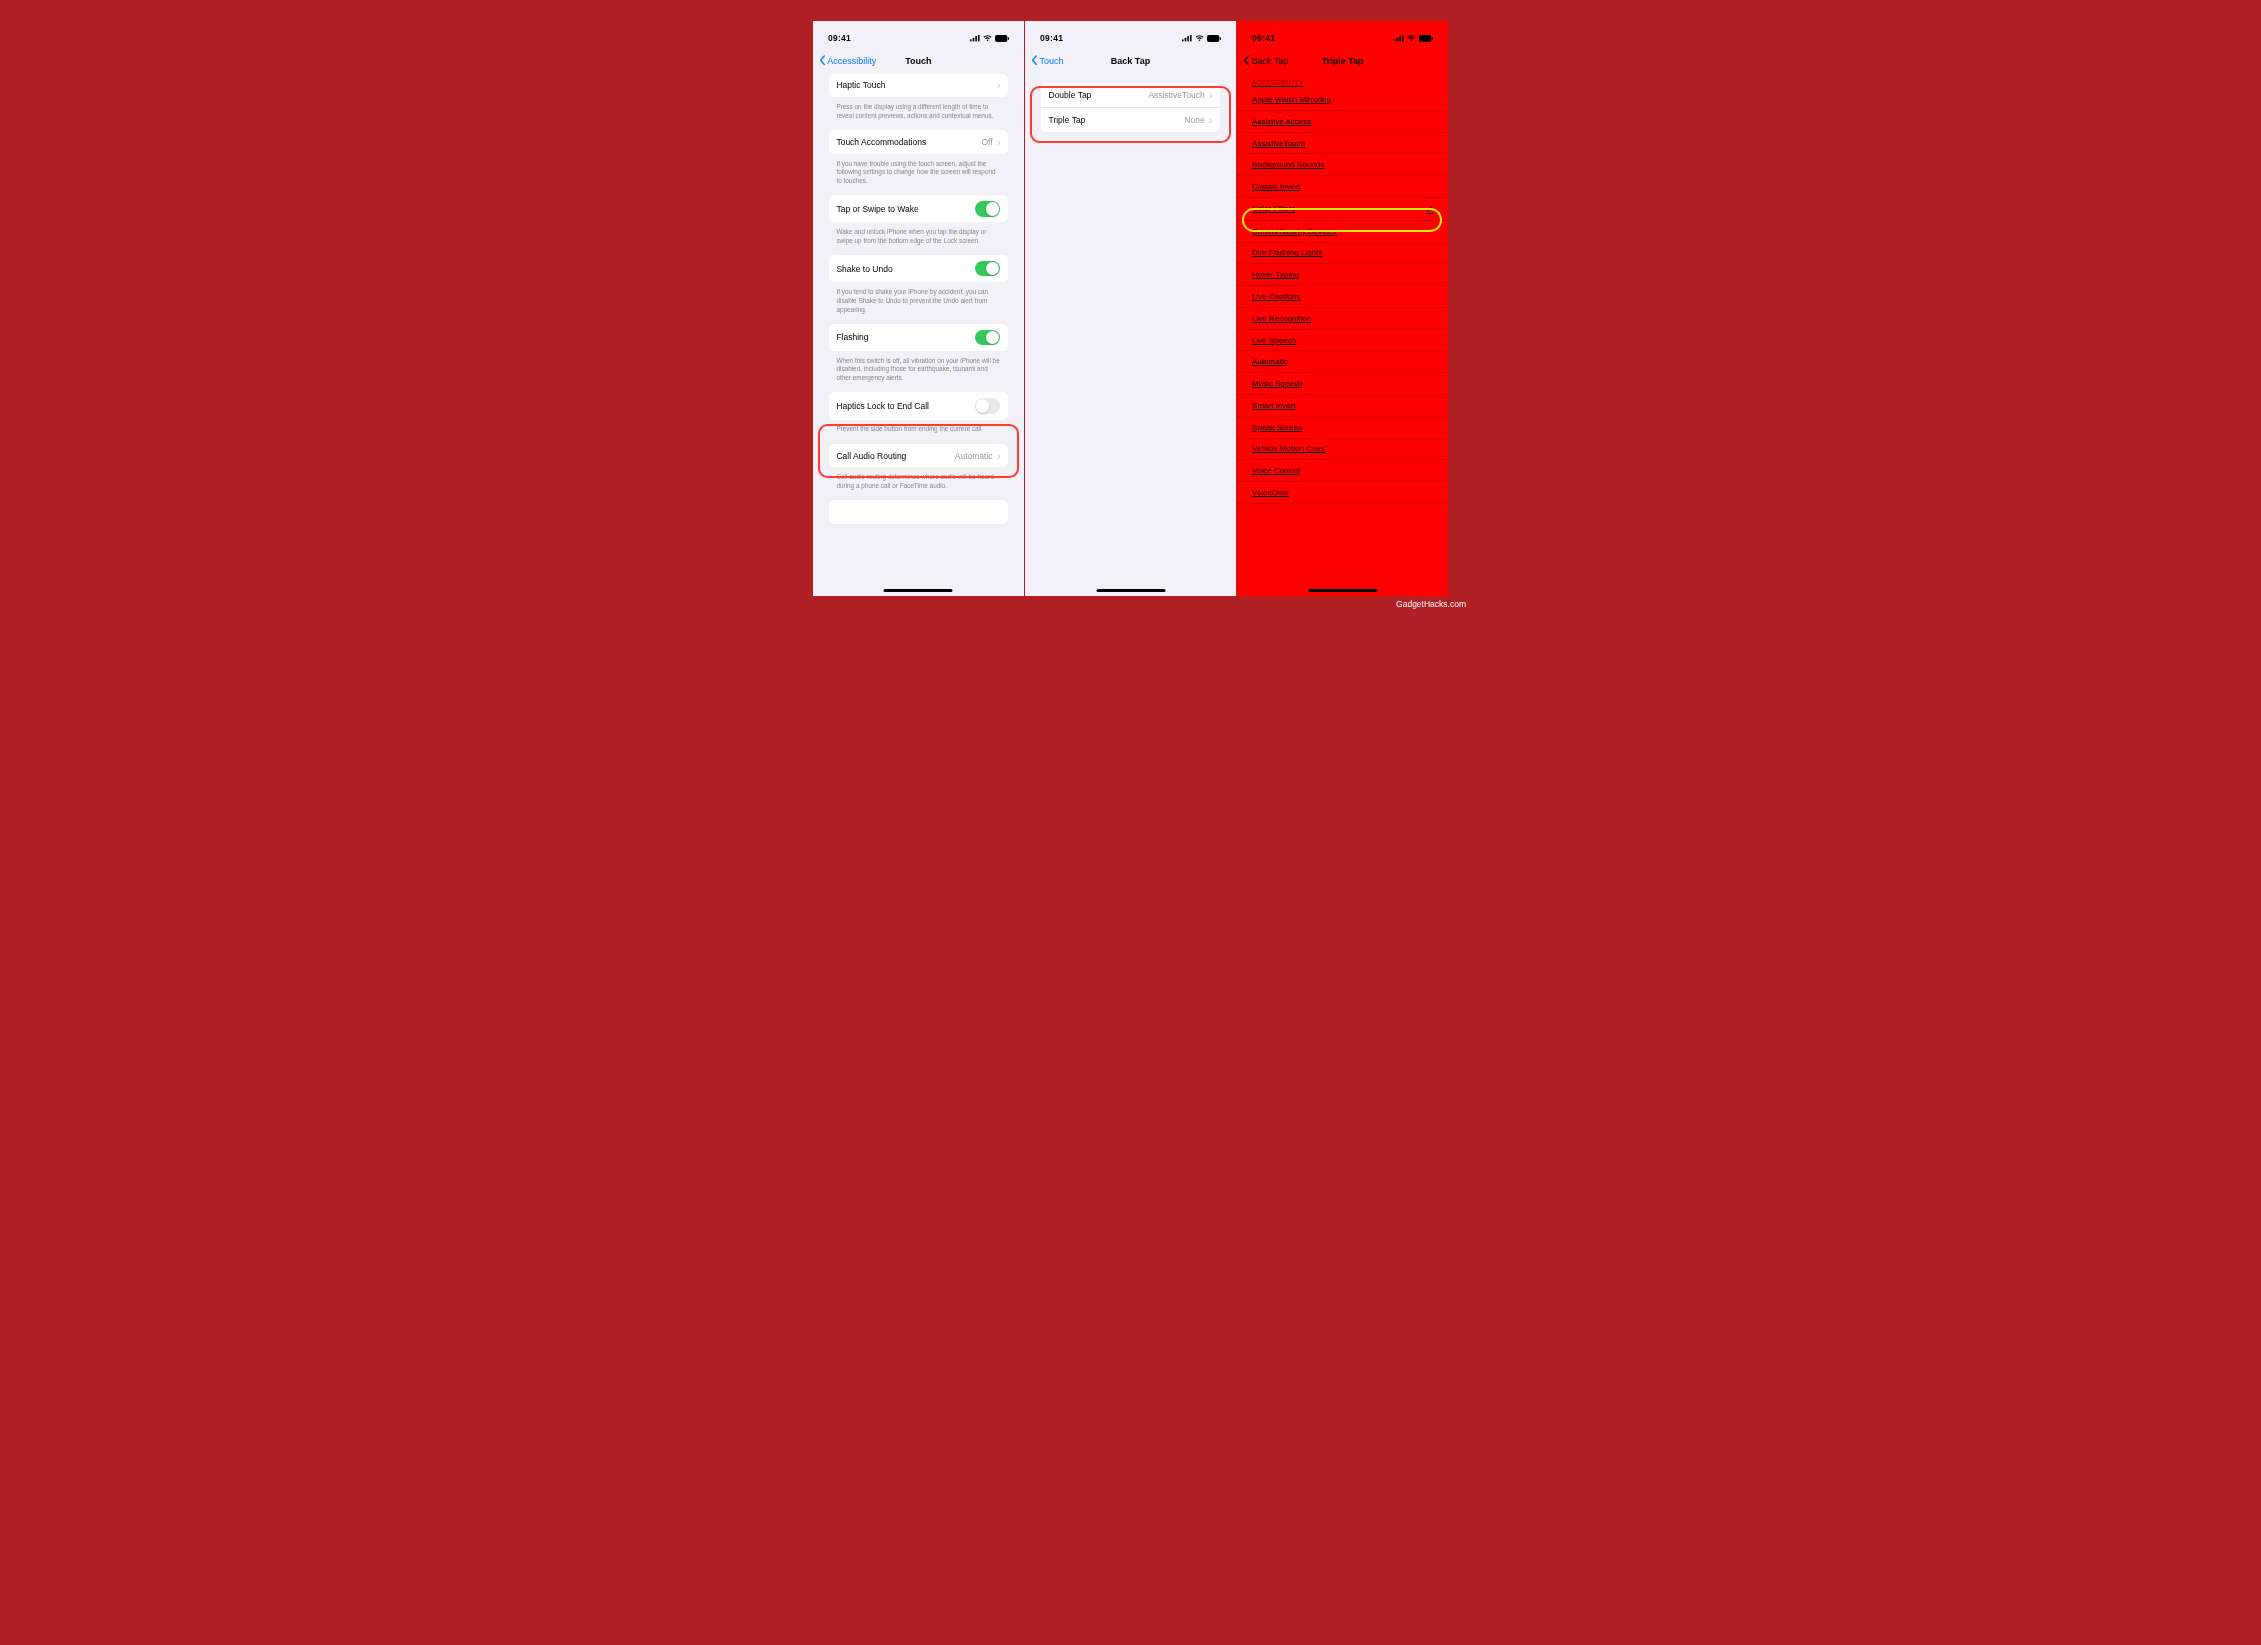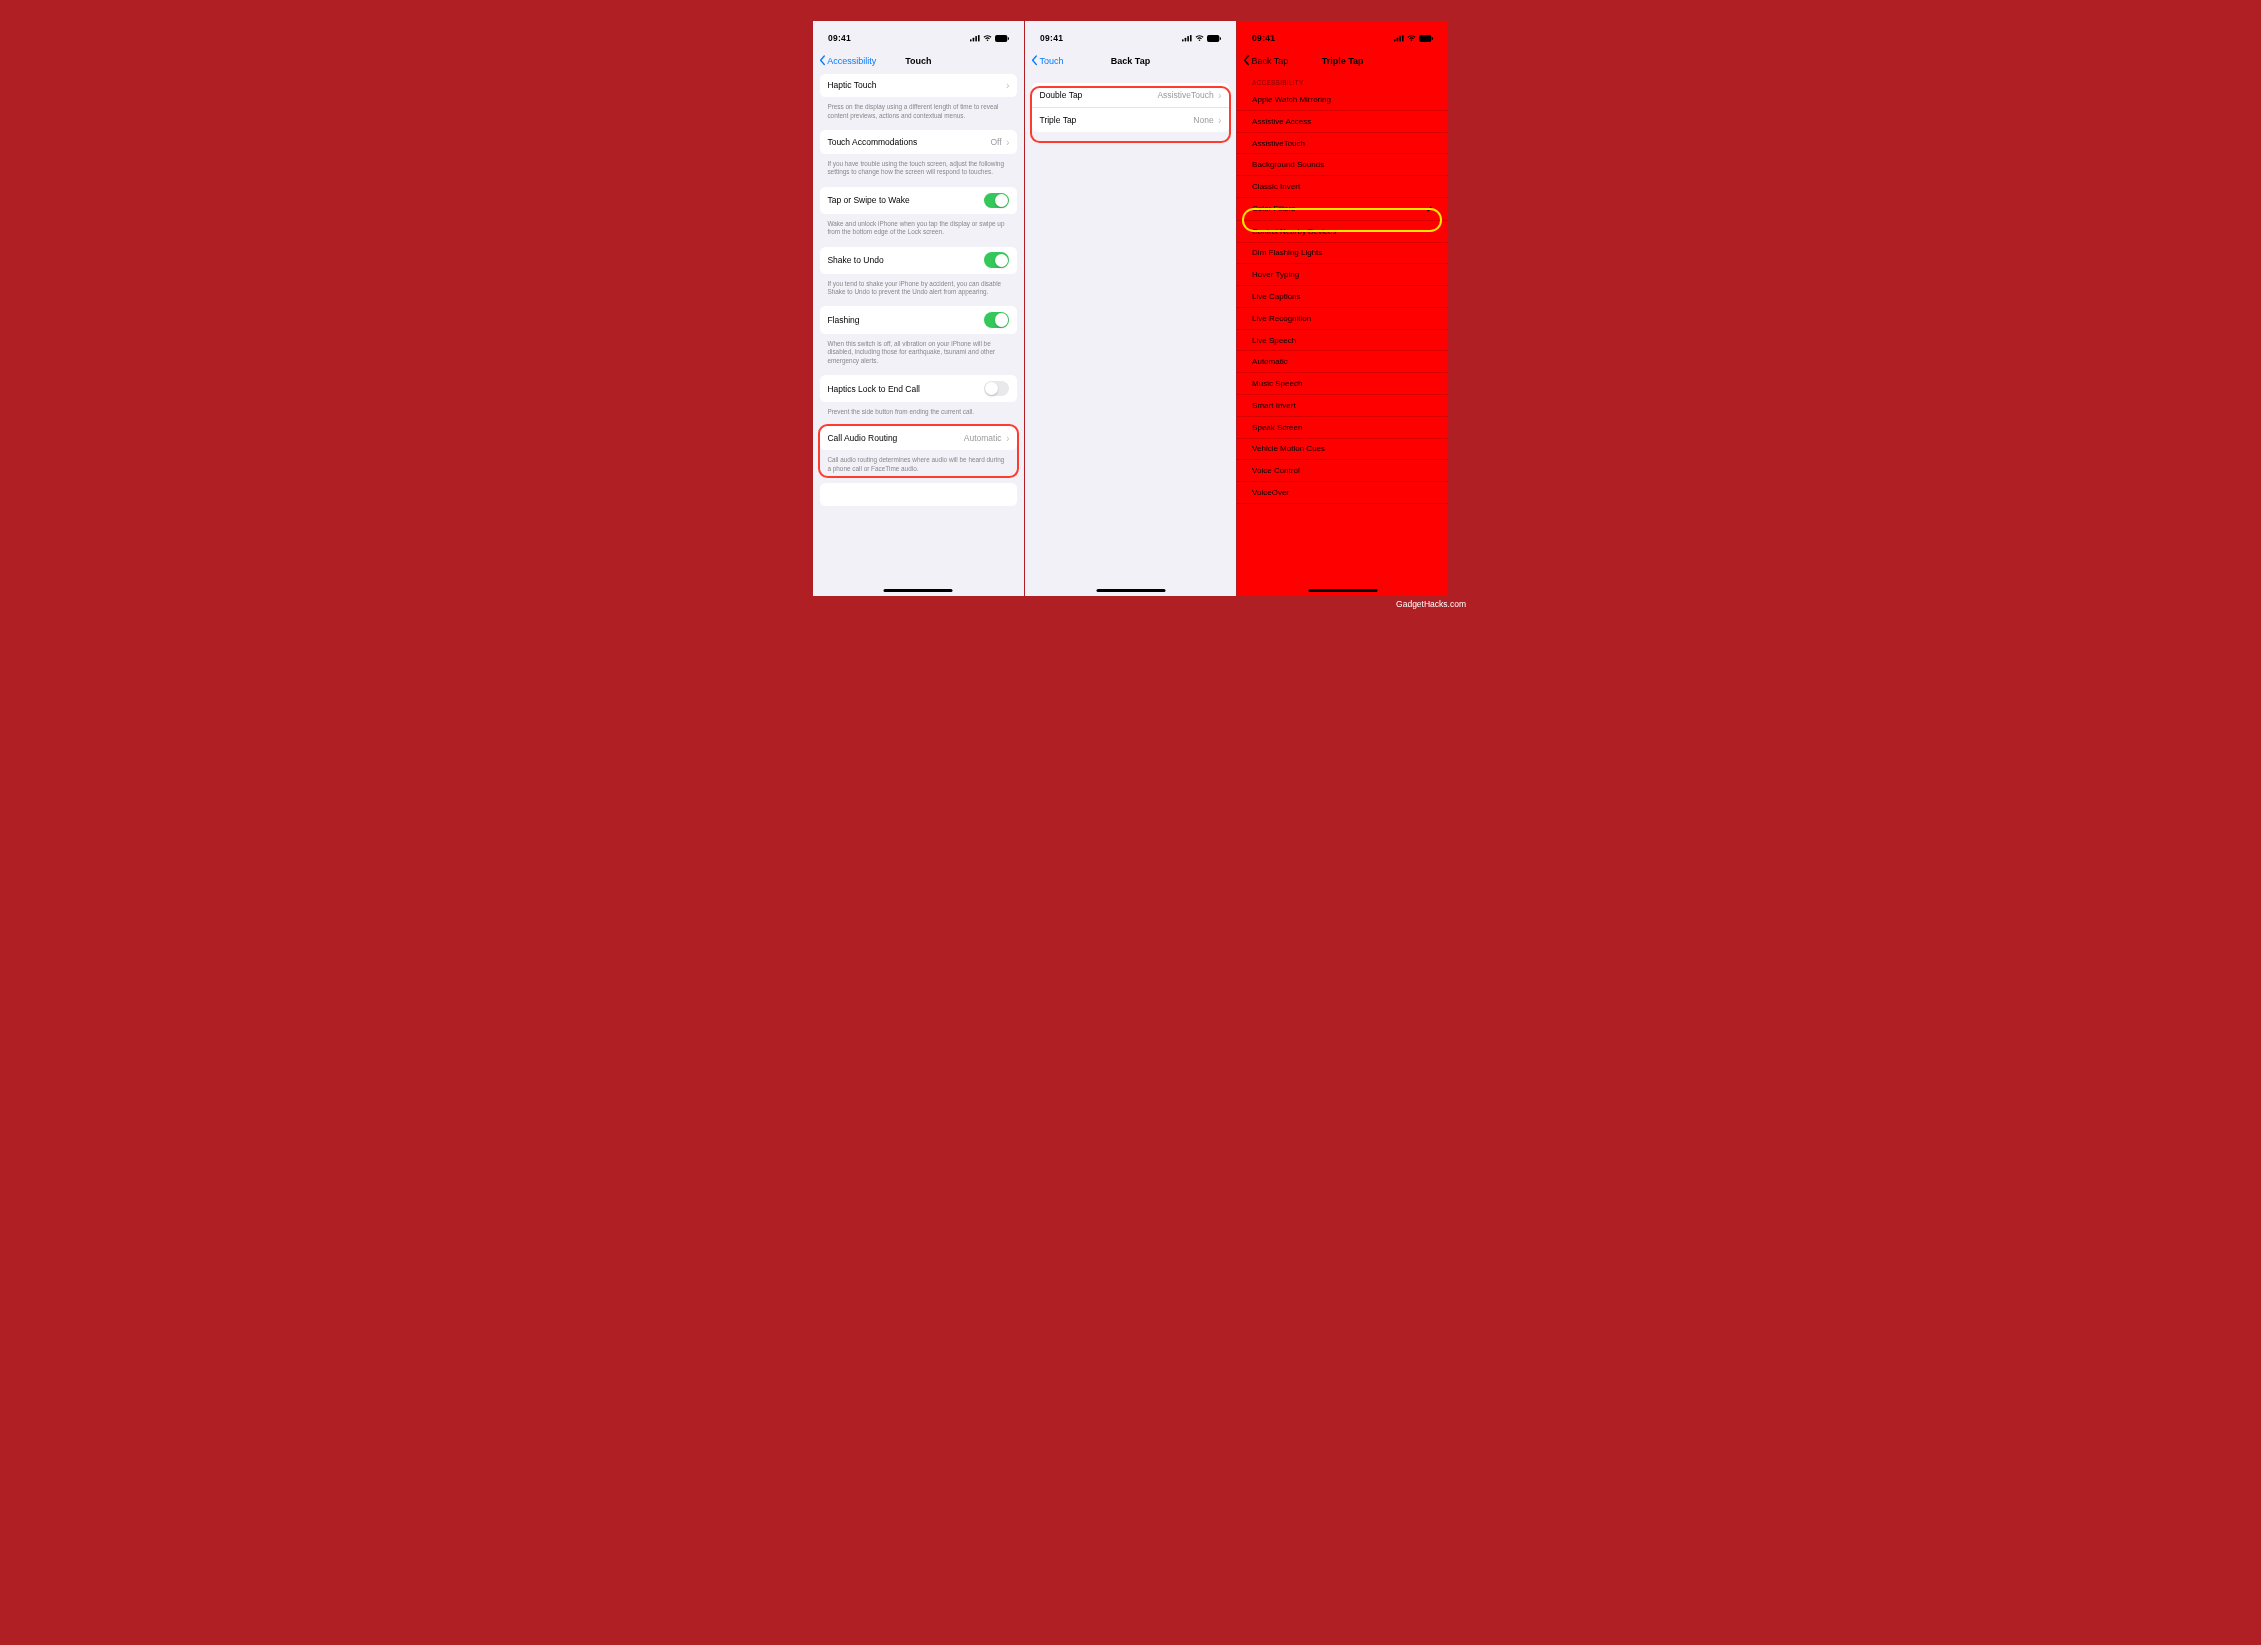--- a/index.html
+++ b/index.html
@@ -70,24 +70,25 @@
 .nav-title {
   position: absolute;
   left: 50%;
   transform: translateX(-50%);
   font-weight: 600;
   font-size: 9px;
 }
 
 
 .content {
-  padding: 0 7px;
+  padding: 0 16px;
 }
 .red-filter .content {
   padding: 0 0;
+  text-decoration: underline;
 }
 
 
 .cell-group {
   background: #fff;
   border-radius: 5.3px;
   overflow: hidden;
   margin-bottom: 3.2px;
 }
 .footer-text {

